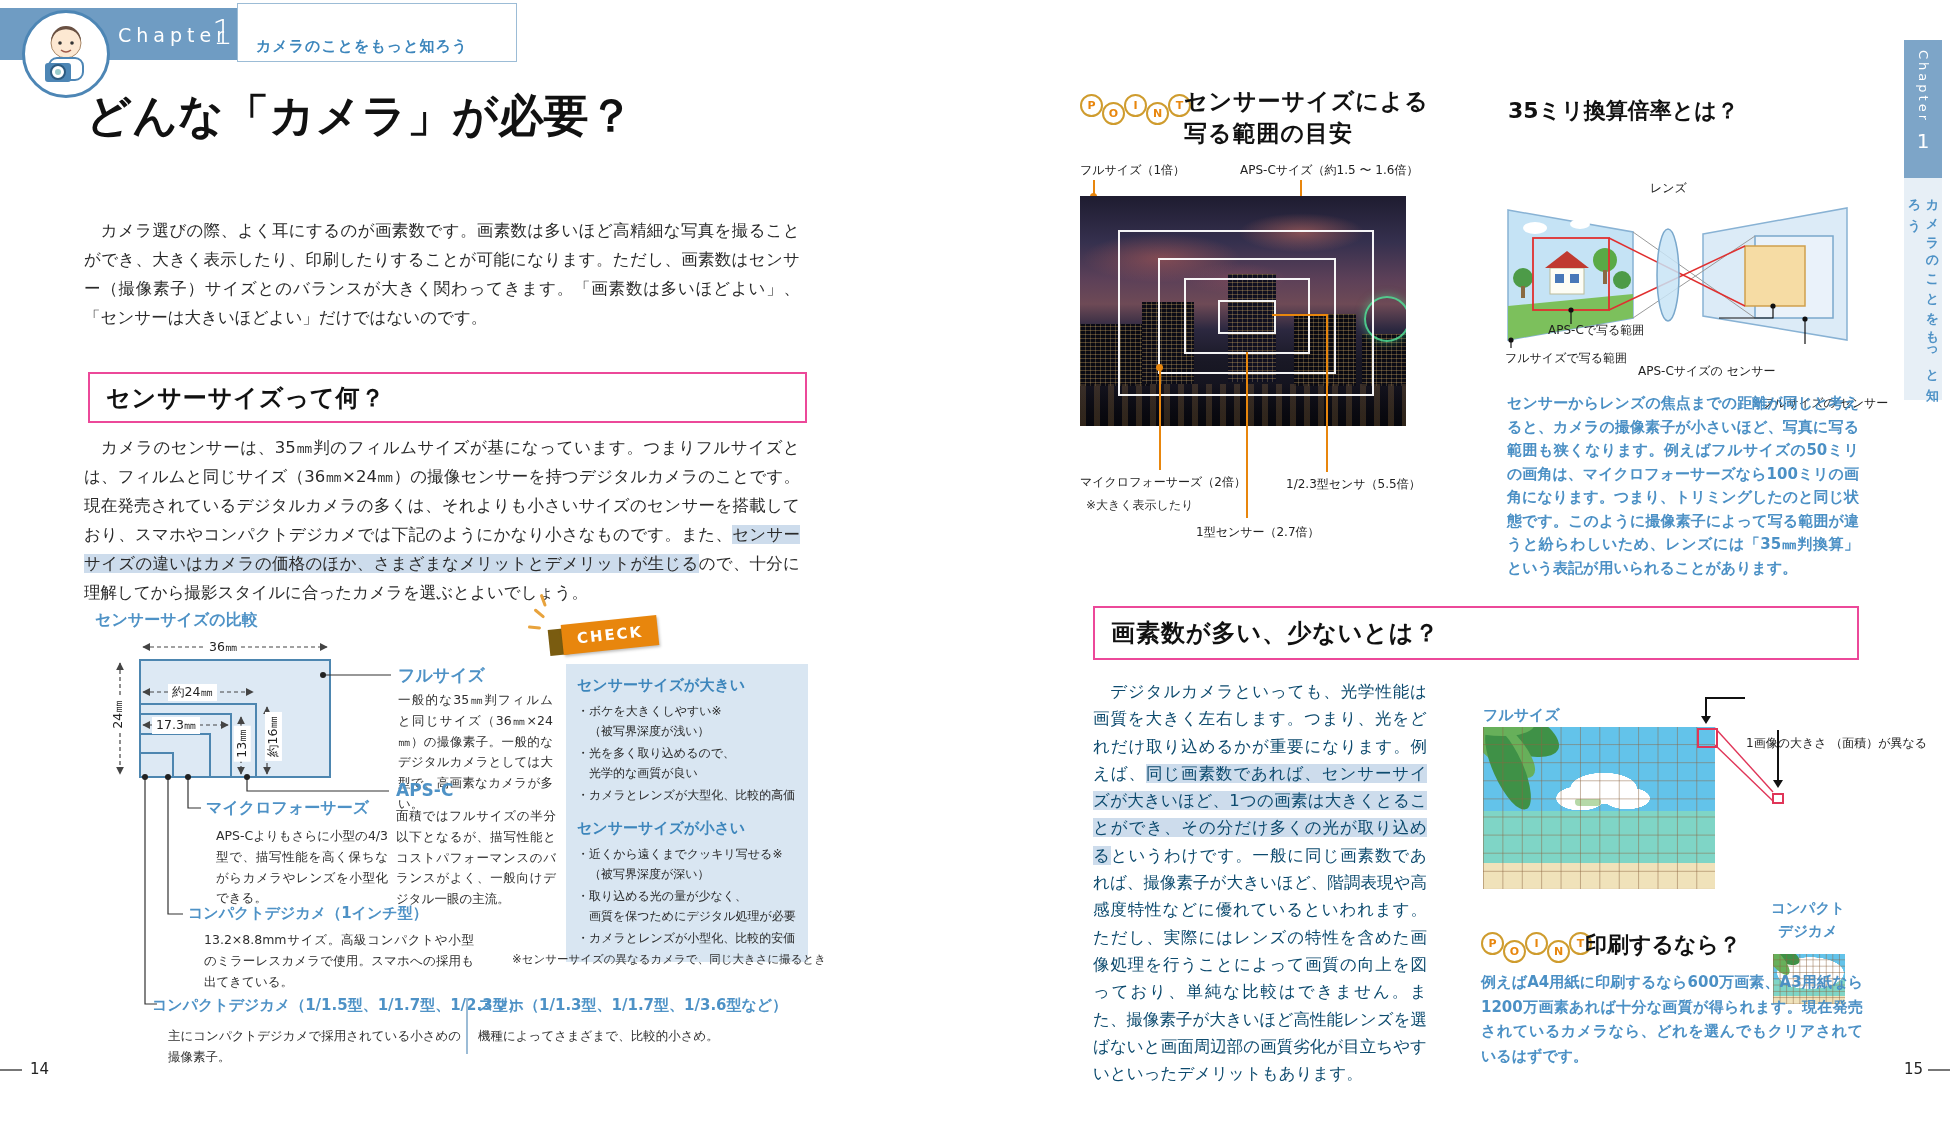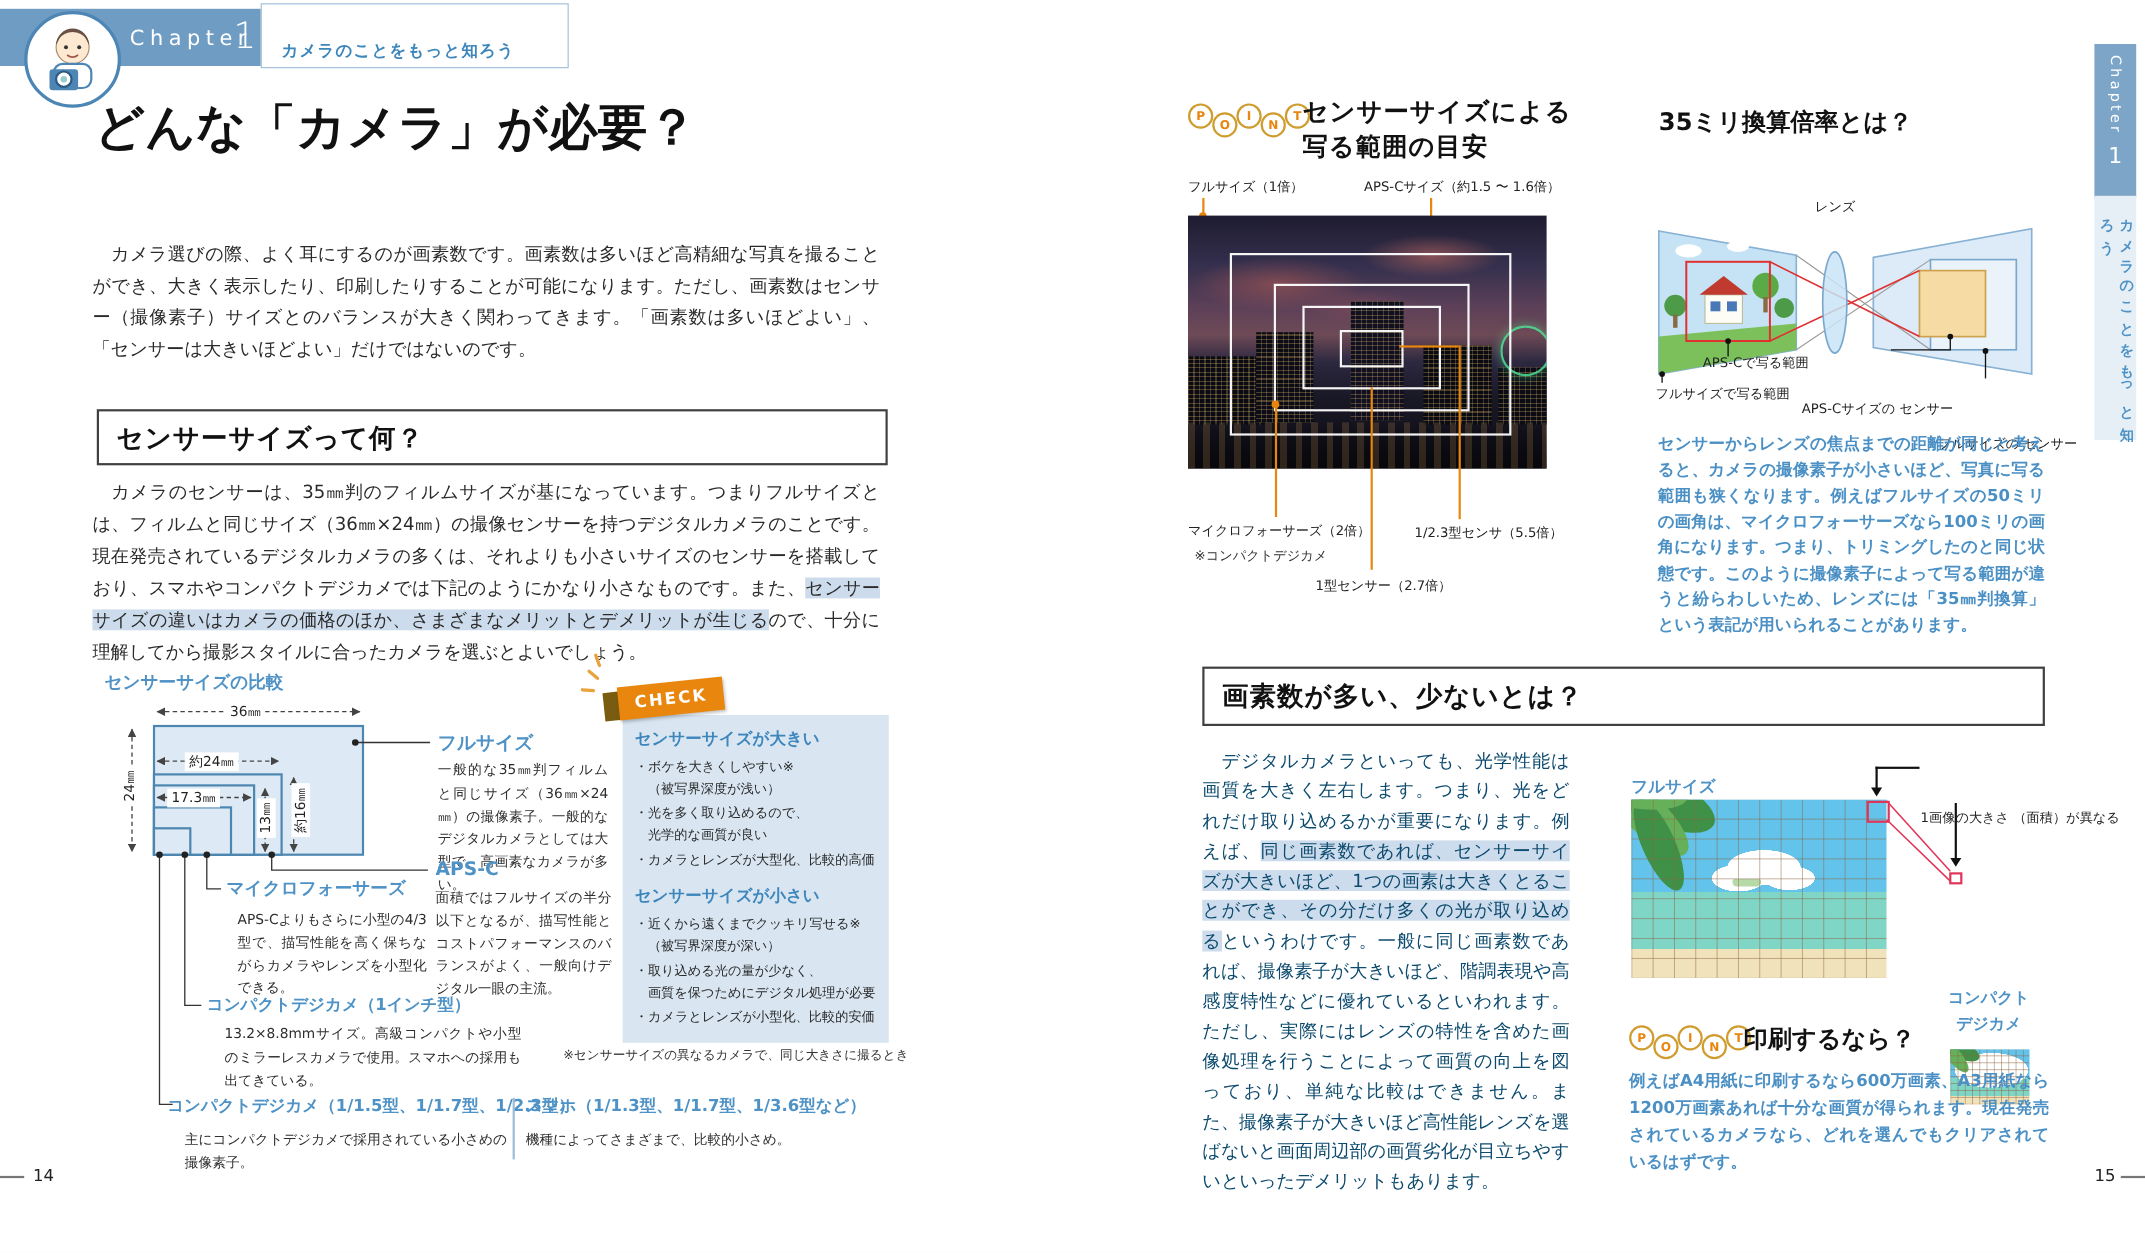--- a/index.html
+++ b/index.html
@@ -12,35 +12,35 @@
   
   .banner{background:#6f9cc3;}
   .chapword{color:#fff;font-size:19px;letter-spacing:5px;}
   .chapnum{color:#fff;font-size:33px;font-weight:300;}
   .headtab{background:#fff;border:1px solid #9cbcd6;}
   .headtab-label{color:#3d86bc;font-size:15px;font-weight:bold;letter-spacing:1px;}
   .avatar{width:82px;height:82px;border-radius:50%;background:#fff;border:3px solid #4d86b5;z-index:3;}
   .title{font-size:45px;font-weight:bold;color:#111;letter-spacing:0px;}
   .subtitle{font-size:29px;font-weight:bold;color:#2b2b2b;letter-spacing:2px;}
   .body16{font-size:16.5px;line-height:29px;color:#2a2a2a;}
-  .secbox{border:2px solid #404040;background:#fff;display:flex;align-items:center;}
+  .secbox{border:2px solid #ec4899;background:#fff;display:flex;align-items:center;}
   .secbox .t{font-size:24px;font-weight:bold;color:#111;padding-left:16px;letter-spacing:1px;}
   .bluename{color:#4e92c6;font-size:16px;font-weight:bold;text-align:center;}
   .bluename.sm{font-size:15px;}
   .desc{font-size:12.5px;line-height:1.66;color:#2e2e2e;}
   .dimlab{background:#fff;padding:0 4px;font-size:12.5px;color:#222;white-space:nowrap;}
   .rot{transform:rotate(-90deg);transform-origin:center;}
   .comp-title{color:#4e92c6;font-size:16px;font-weight:bold;}
   
   .ribbon{background:#e8860d;color:#fff;font-weight:bold;font-size:15px;letter-spacing:2px;
           width:96px;height:30px;display:flex;align-items:center;justify-content:center;
           transform:rotate(-6deg);box-shadow:1px 2px 3px rgba(0,0,0,.25);z-index:2;}
   .ribbonfold{width:20px;height:26px;background:#7a5c10;transform:rotate(-6deg);}
   .spark{position:absolute;width:13px;height:2.5px;background:#e8a33d;border-radius:2px;}
-  .checkpanel{background:#d9e6f2;padding:12px 11px;width:220px;}
+  .checkpanel{background:#d9e6f2;padding:12px 11px;width:220px;margin-top:14px;}
   .checkpanel h4{margin:0 0 6px 0;color:#3d86bc;font-size:15px;font-weight:bold;}
   .checkpanel .item{font-size:12px;line-height:20px;color:#2a2a2a;margin:0 0 2px 0;}
   .note{font-size:11.5px;color:#333;}
   
   .pbadge{display:flex;align-items:flex-start;}
   .pbadge span{width:19px;height:19px;border:2px solid #cf9c2e;background:#fff;border-radius:50%;
      color:#e8860d;font-size:11px;font-weight:bold;display:flex;align-items:center;justify-content:center;margin-right:-1px;}
   .pbadge span:nth-child(even){margin-top:8px;}
   .pointhead{font-size:23px;font-weight:bold;color:#111;letter-spacing:1px;}
   .small-label{font-size:12px;color:#222;white-space:nowrap;}
@@ -250,21 +250,21 @@
     <div class="frame" style="left:138px;top:104px;width:54px;height:30px;"></div>
   </div>
 
   <div class="abs odot" style="left:1156px;top:364px;"></div>
   <div class="abs oline" style="left:1159px;top:368px;width:2px;height:102px;"></div>
   <div class="abs oline" style="left:1246px;top:352px;width:2px;height:166px;"></div>
   <div class="abs oline" style="left:1272px;top:314px;width:54px;height:2px;"></div>
   <div class="abs oline" style="left:1326px;top:314px;width:2px;height:158px;"></div>
 
   <div class="abs small-label" style="left:1080px;top:474px;">マイクロフォーサーズ（2倍）</div>
-  <div class="abs tiny-label" style="left:1086px;top:497px;">※コンパクトデジカメ</div>
+  <div class="abs tiny-label" style="left:1086px;top:497px;">※大きく表示したり</div>
   <div class="abs small-label" style="left:1286px;top:476px;">1/2.3型センサ（5.5倍）</div>
   <div class="abs small-label" style="left:1196px;top:524px;">1型センサー（2.7倍）</div>
 
   <div class="abs h2r" style="left:1508px;top:96px;">35ミリ換算倍率とは？</div>
   <div class="abs small-label" style="left:1650px;top:180px;">レンズ</div>
 
   <svg class="abs lensdiag" style="left:1505px;top:198px;" width="360" height="152" viewBox="0 0 360 152">
     <polygon points="3,12 128,34 128,120 3,142" fill="#c5e3f5" stroke="#88b2d4" stroke-width="1.5"></polygon>
     <polygon points="3,108 128,96 128,120 3,142" fill="#7cc05c"></polygon>
     <ellipse cx="30" cy="30" rx="12" ry="6" fill="#fff"></ellipse>

